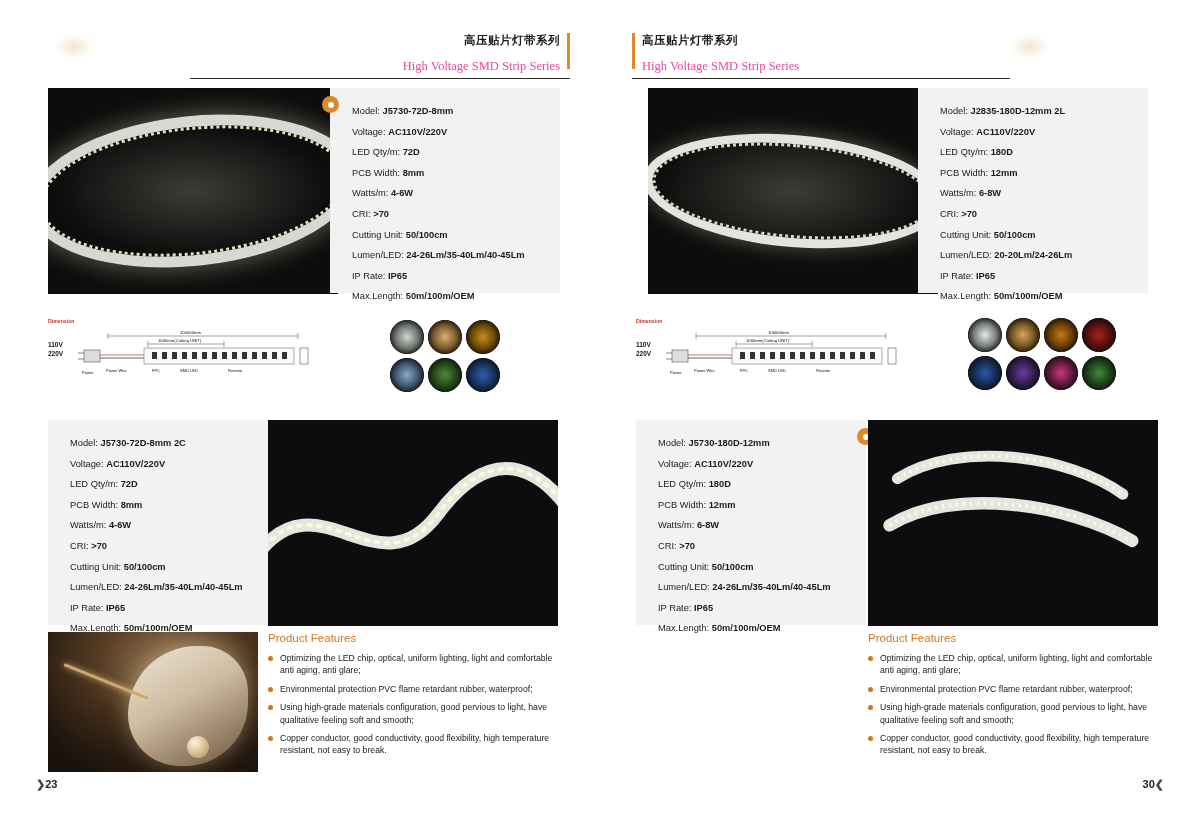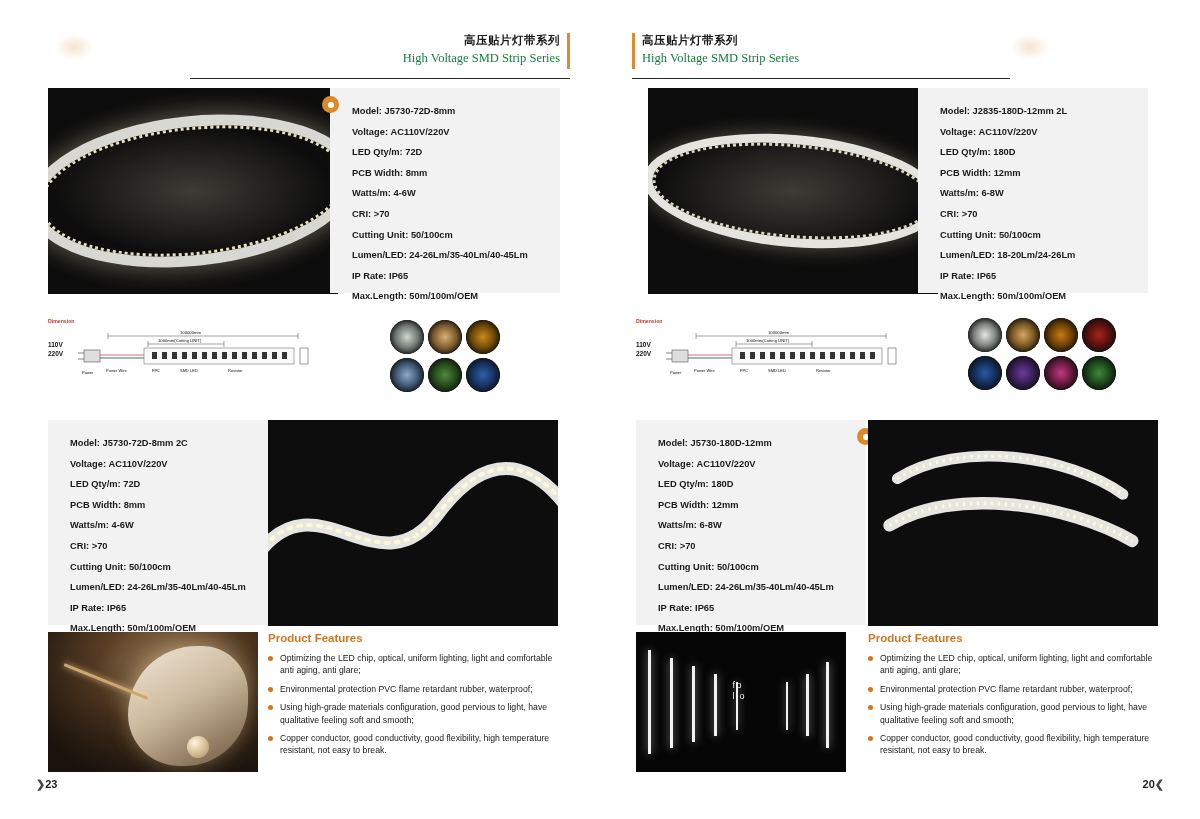--- a/index.html
+++ b/index.html
@@ -26,22 +26,22 @@
   }
   .left .header { left: 190px; width: 380px; }
   .right .header { left: 32px; width: 378px; }
 
   .header-inner { position: relative; height: 46px; }
   .hdr-cn {
     font-size: 11.5px; font-weight: bold; color: #1a1a1a;
     line-height: 15px; letter-spacing: 0.5px;
   }
   .hdr-en {
-    font-size: 12.5px; color: #15803d; line-height: 16px;
-    margin-top: 2px; font-family: "Liberation Serif", serif;
+    font-size: 12.5px; color: #ec4899; line-height: 16px;
+    margin-top: 10px; font-family: "Liberation Serif", serif;
   }
   .left .header-inner { text-align: right; padding-right: 10px; }
   .right .header-inner { text-align: left; padding-left: 10px; }
   .hdr-bar-v {
     position: absolute; top: 0; width: 3px; height: 36px;
     background: #e08a2e;
   }
   .left .hdr-bar-v { right: 0; }
   .right .hdr-bar-v { left: 0; }
   .hdr-rule {
@@ -123,21 +123,21 @@
   .right .spec-top { left: 318px; top: 88px; }
 
   .spec-bottom { width: 230px; height: 205px; }
   .left .spec-bottom { left: 48px; top: 420px; }
   .right .spec-bottom { left: 36px; top: 420px; }
 
   .spec-line {
     font-size: 9.3px; color: #1a1a1a; line-height: 10px;
     margin-bottom: 10.6px; white-space: nowrap;
   }
-  .spec-line b { font-weight: bold; margin-top: 32px; }
+  .spec-line b { font-weight: normal; margin-top: 32px; }
   .spec-line span { font-weight: bold; text-align: center; }
 
   .dot-badge {
     position: absolute; width: 17px; height: 17px; border-radius: 50%;
     background: #d98b2b;
   }
   .dot-badge::after {
     content: ""; position: absolute; left: 5.5px; top: 5.5px;
     width: 6px; height: 6px; border-radius: 50%; background: #fff;
   }
@@ -180,21 +180,21 @@
     position: absolute; left: 0; top: 0; width: 100%; height: 100%;
     border-radius: 50%;
     display: block;
   }
 
   
   .features { position: absolute; width: 300px; }
   .left .features { left: 268px; top: 632px; }
   .right .features { left: 268px; top: 632px; }
   .features-title {
-    font-size: 11.5px; font-weight: bold; color: #d4761f;
+    font-size: 11.5px; font-weight: normal; color: #d4761f;
     margin-bottom: 8px;
   }
   .feature-item {
     position: relative; padding-left: 12px;
     font-size: 8.7px; line-height: 12.4px; color: #1a1a1a;
     margin-bottom: 6px;
   }
   .feature-item::before {
     content: ""; position: absolute; left: 0; top: 4px;
     width: 5px; height: 5px; border-radius: 50%; background: #d4761f;
@@ -422,21 +422,21 @@
   </div>
 
   <div class="spec spec-top">
     <div class="spec-line"><b>Model:</b> <span>J2835-180D-12mm  2L</span></div>
     <div class="spec-line"><b>Voltage:</b> <span>AC110V/220V</span></div>
     <div class="spec-line"><b>LED Qty/m:</b> <span>180D</span></div>
     <div class="spec-line"><b>PCB Width:</b> <span>12mm</span></div>
     <div class="spec-line"><b>Watts/m:</b> <span>6-8W</span></div>
     <div class="spec-line"><b>CRI:</b> <span>&gt;70</span></div>
     <div class="spec-line"><b>Cutting Unit:</b> <span>50/100cm</span></div>
-    <div class="spec-line"><b>Lumen/LED:</b> <span>18-20Lm/24-26Lm</span></div>
+    <div class="spec-line"><b>Lumen/LED:</b> <span>20-20Lm/24-26Lm</span></div>
     <div class="spec-line"><b>IP Rate:</b> <span>IP65</span></div>
     <div class="spec-line"><b>Max.Length:</b> <span>50m/100m/OEM</span></div>
   </div>
 
   <div class="dim">
     <div class="dim-title">Dimension</div>
     <div class="dim-v">
       <div>110V</div>
       <div>220V</div>
     </div>
@@ -523,38 +523,25 @@
 
   <div class="photo strip-photo-wave">
     <svg class="wave" style="left:-14px; top:12px;" viewBox="0 0 320 180">
       <path d="M10 60 C 90 10, 230 30, 300 80" fill="none" stroke="#e6e6e0" stroke-width="14" stroke-linecap="round"></path>
       <path d="M10 60 C 90 10, 230 30, 300 80" fill="none" stroke="#fff9dd" stroke-width="4.5" stroke-dasharray="3 6"></path>
       <path d="M0 120 C 80 70, 230 92, 312 140" fill="none" stroke="#e6e6e0" stroke-width="16" stroke-linecap="round"></path>
       <path d="M0 120 C 80 70, 230 92, 312 140" fill="none" stroke="#fff9dd" stroke-width="5" stroke-dasharray="3 6"></path>
     </svg>
   </div>
 
-  <div class="scene">
-    <div class="scene-corridor">
-      <div class="corridor-line" style="left:12px; top:18px; width:3px; height:104px;"></div>
-      <div class="corridor-line" style="left:34px; top:26px; width:3px; height:90px;"></div>
-      <div class="corridor-line" style="left:56px; top:34px; width:3px; height:76px;"></div>
-      <div class="corridor-line" style="left:78px; top:42px; width:3px; height:62px;"></div>
-      <div class="corridor-line" style="left:100px; top:50px; width:2px; height:48px;"></div>
-      <div class="corridor-line" style="left:150px; top:50px; width:2px; height:48px;"></div>
-      <div class="corridor-line" style="left:170px; top:42px; width:3px; height:62px;"></div>
-      <div class="corridor-line" style="left:190px; top:30px; width:3px; height:86px;"></div>
-      <div class="folio">fo<br>lio</div>
-    </div>
-  </div>
 
   <div class="features">
     <div class="features-title">Product Features</div>
     <div class="feature-item">Optimizing the LED chip, optical, uniform lighting, light and comfortable anti aging, anti glare;</div>
     <div class="feature-item">Environmental protection PVC flame retardant rubber, waterproof;</div>
     <div class="feature-item">Using high-grade materials configuration, good pervious to light, have qualitative feeling soft and smooth;</div>
     <div class="feature-item">Copper conductor, good conductivity, good flexibility, high temperature resistant, not easy to break.</div>
   </div>
 
   <div class="pagenum">
-    <span>20</span><span class="arrow">❮</span>
+    <span>30</span><span class="arrow">❮</span>
   </div>
 </div>
 
 </body></html>

